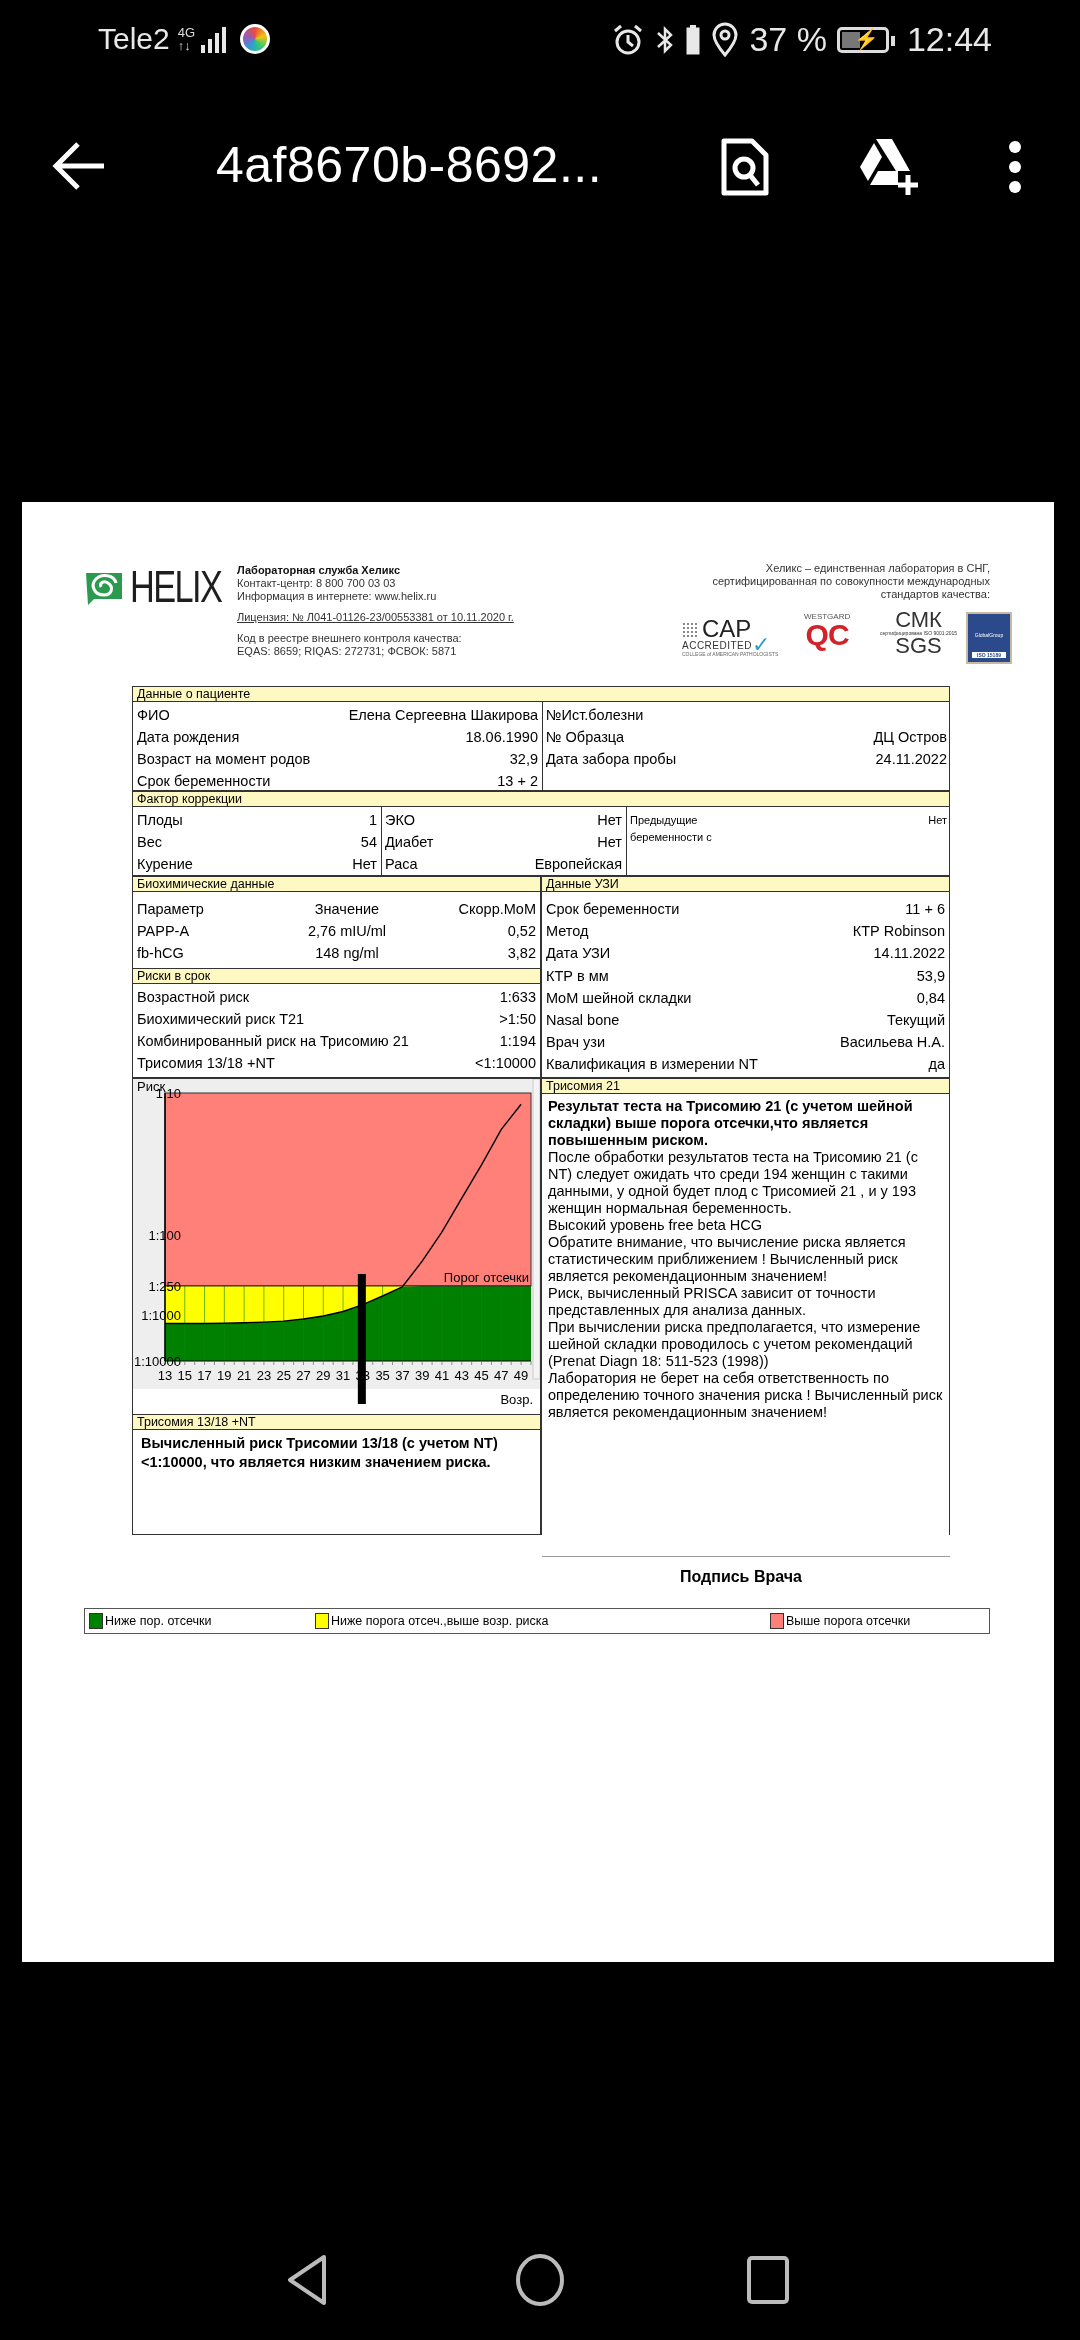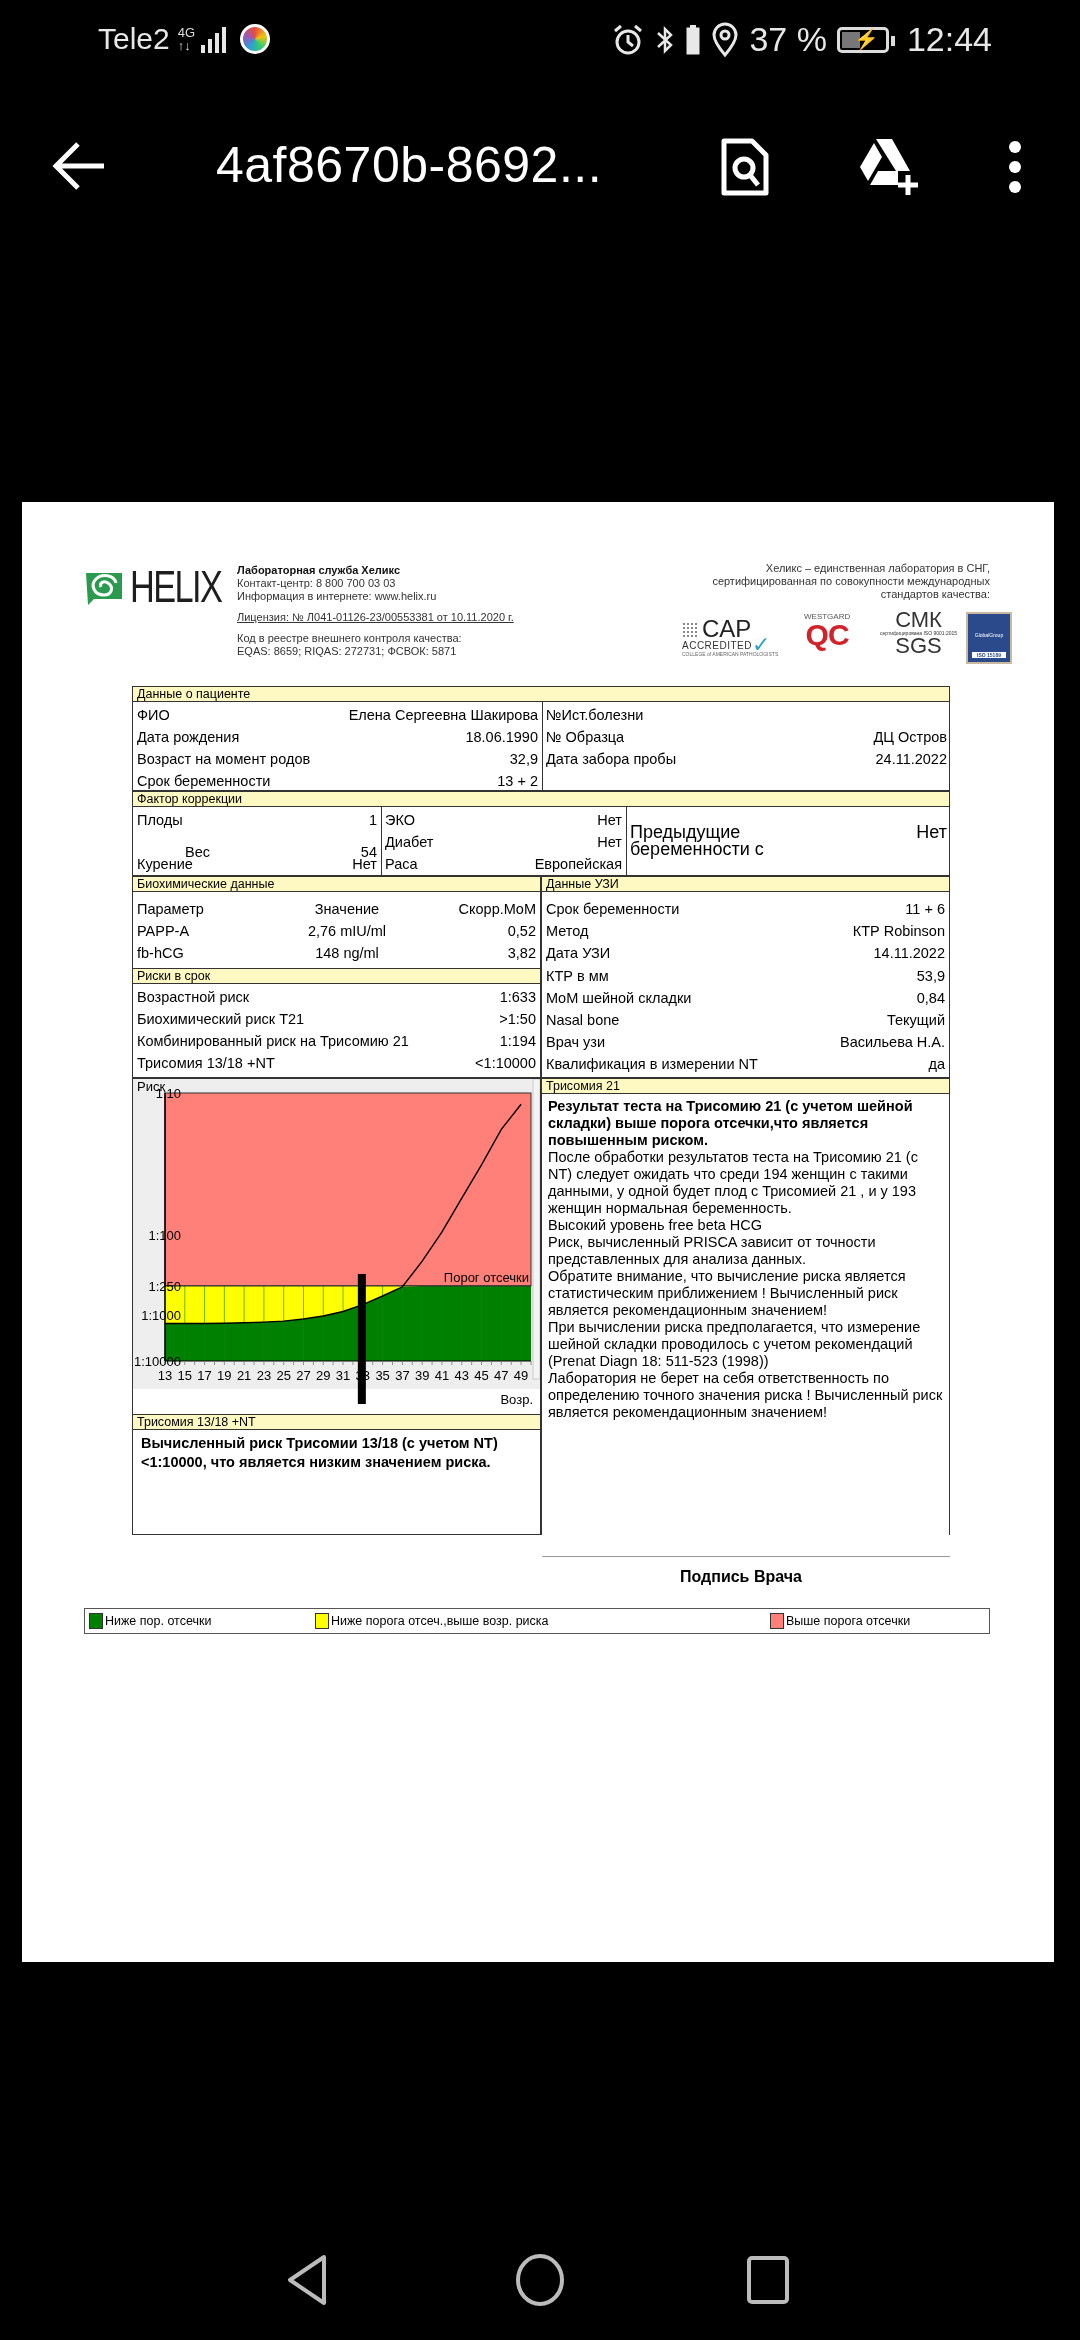--- a/index.html
+++ b/index.html
@@ -248,21 +248,21 @@
 
     <div class="sec-h" style="left:0;top:105px;width:818px">Фактор коррекции</div>
     <div class="box" style="left:0;top:120px;width:818px;height:70px">
       <div class="vline" style="left:248px"></div>
       <div class="vline" style="left:493px"></div>
       <div style="position:absolute;left:0;top:2px;width:248px;height:68px" id="corr-col1">
           <div class="row" style="top: 0px;">
             <span>Плоды</span>
             <span class="v">1</span>
           </div>
-          <div class="row" style="top: 32px; margin-left: 48px;">
+          <div class="row" style="top: 22px;">
             <span>Вес</span>
             <span class="v">54</span>
           </div>
           <div class="row" style="top: 44px;">
             <span>Курение</span>
             <span class="v">Нет</span>
           </div>
         </div>
       <div style="position:absolute;left:248px;top:2px;width:245px;height:68px" id="corr-col2">
           <div class="row" style="top: 0px;">
@@ -271,21 +271,21 @@
           </div>
           <div class="row" style="top: 22px;">
             <span>Диабет</span>
             <span class="v">Нет</span>
           </div>
           <div class="row" style="top: 44px;">
             <span>Раса</span>
             <span class="v">Европейская</span>
           </div>
         </div>
-      <div style="position:absolute;left:493px;top:14px;width:325px;height:68px;font-size:18px">
+      <div style="position:absolute;left:493px;top:2px;width:325px;height:68px;font-size:11px">
         <div class="row" style="top:0">
             <span>Предыдущие</span>
             <span>Нет</span>
           </div>
         <div class="row" style="top:17px">
             <span>беременности с</span>
           </div>
       </div>
     </div>
 
@@ -470,22 +470,22 @@
         </svg>
     </div>
 
     <div class="sec-h" style="left:409px;top:392px;width:409px">Трисомия 21</div>
     <div class="box" style="left:409px;top:407px;width:409px;height:442px;border-bottom:none">
       <div class="t21-text" style="left:0;top:0;right:0">
         <b>Результат теста на Трисомию 21 (с учетом шейной складки) выше  порога отсечки,что является повышенным риском.</b>
         <div id="t21-paras">
             <div>После обработки результатов теста на Трисомию 21 (с NT) следует ожидать что среди 194 женщин с такими данными, у одной будет плод с Трисомией 21 , и у 193 женщин нормальная беременность.</div>
             <div>Высокий уровень free beta HCG</div>
+            <div>Обратите внимание, что вычисление риска является статистическим приближением ! Вычисленный риск является рекомендационным значением!</div>
             <div>Риск, вычисленный PRISCA зависит от точности представленных для анализа данных.</div>
-            <div>Обратите внимание, что вычисление риска является статистическим приближением ! Вычисленный риск является рекомендационным значением!</div>
             <div>При вычислении риска предполагается, что измерение шейной складки проводилось с учетом рекомендаций (Prenat Diagn 18: 511-523 (1998))</div>
             <div>Лаборатория не берет на себя ответственность по определению точного значения риска ! Вычисленный риск является рекомендационным значением!</div>
           </div>
       </div>
     </div>
 
     <div class="sec-h" style="left:0;top:728px;width:409px">Трисомия 13/18 +NT</div>
     <div class="box" style="left:0;top:743px;width:409px;height:106px">
       <div class="t13-text" style="left:0;top:0;right:0">Вычисленный риск Трисомии 13/18 (с учетом NT) &lt;1:10000, что является низким значением риска.</div>
     </div>

